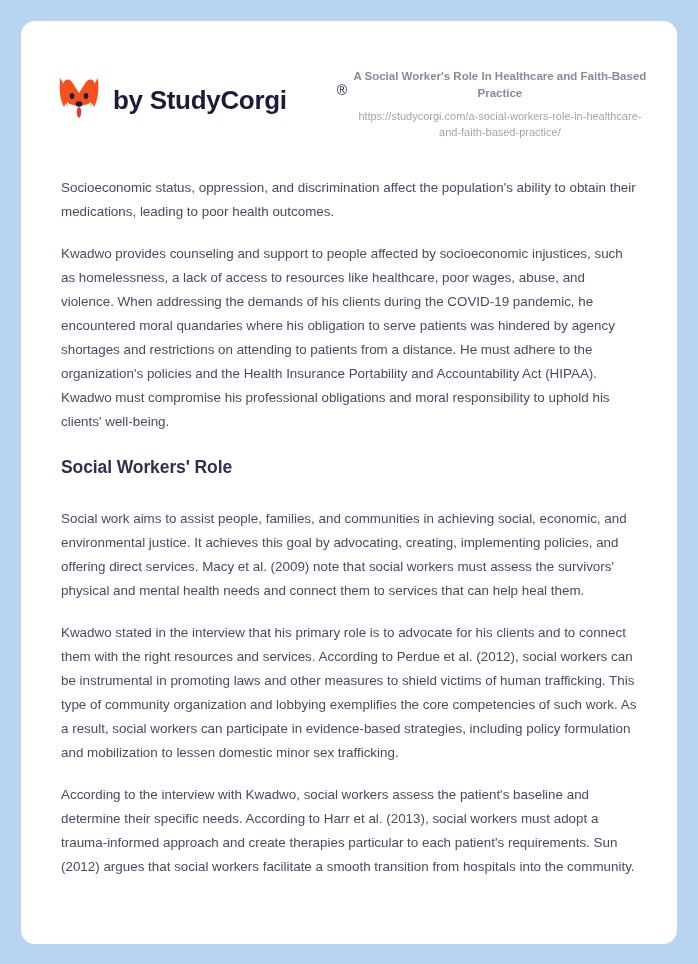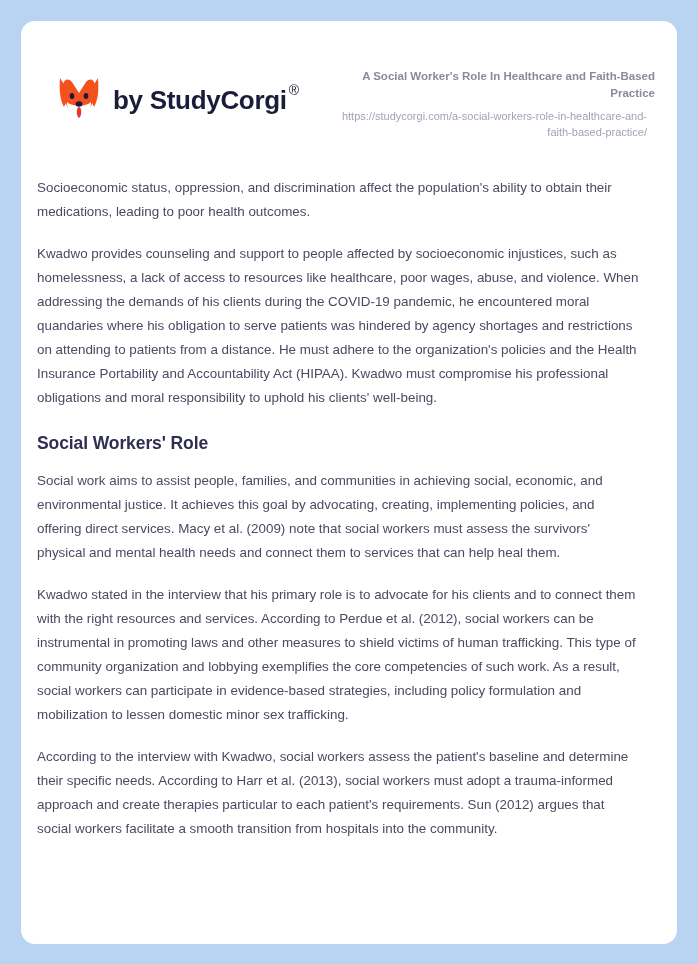--- a/index.html
+++ b/index.html
@@ -46,66 +46,67 @@
   }
   .wordmark {
     display: flex;
     align-items: flex-start;
     color: #1b1b3a;
     font-size: 26px;
     font-weight: bold;
     letter-spacing: -0.3px;
     line-height: 1;
     white-space: nowrap;
+    gap: 48px;
   }
   .wordmark .reg {
     font-size: 14px;
     font-weight: normal;
     line-height: 1;
     position: relative;
     top: -4px;
     left: 2px;
   }
   .header-meta {
     flex: 0 1 auto;
-    text-align: right;
+    text-align: center;
     max-width: 330px;
     padding-top: 2px;
   }
   .doc-title {
     color: #8a8a9e;
     font-size: 11.5px;
     font-weight: bold;
     line-height: 1.45;
     margin: 0 0 6px 0;
   }
   .doc-url {
     color: #a3a3b4;
     font-size: 11px;
     line-height: 1.45;
     margin: 8px;
     word-break: break-word;
   }
   
   .article {
-    padding: 27px 37px 0 16px;
+    padding: 27px 37px 0 40px;
   }
   .article p {
     color: #4a4a63;
     font-size: 13.4px;
     line-height: 24px;
     margin: 0 0 18px 0;
     text-align: left;
   }
   .article h2 {
     color: #2f2f50;
     font-size: 17.5px;
     font-weight: bold;
     line-height: 1.3;
-    margin: 22px 0 14px 0;
+    margin: 22px 0 28px 0;
     letter-spacing: -0.1px;
   }
 </style>
 </head>
 <body>
 
 <div id="page">
 
   <div class="header">
 

